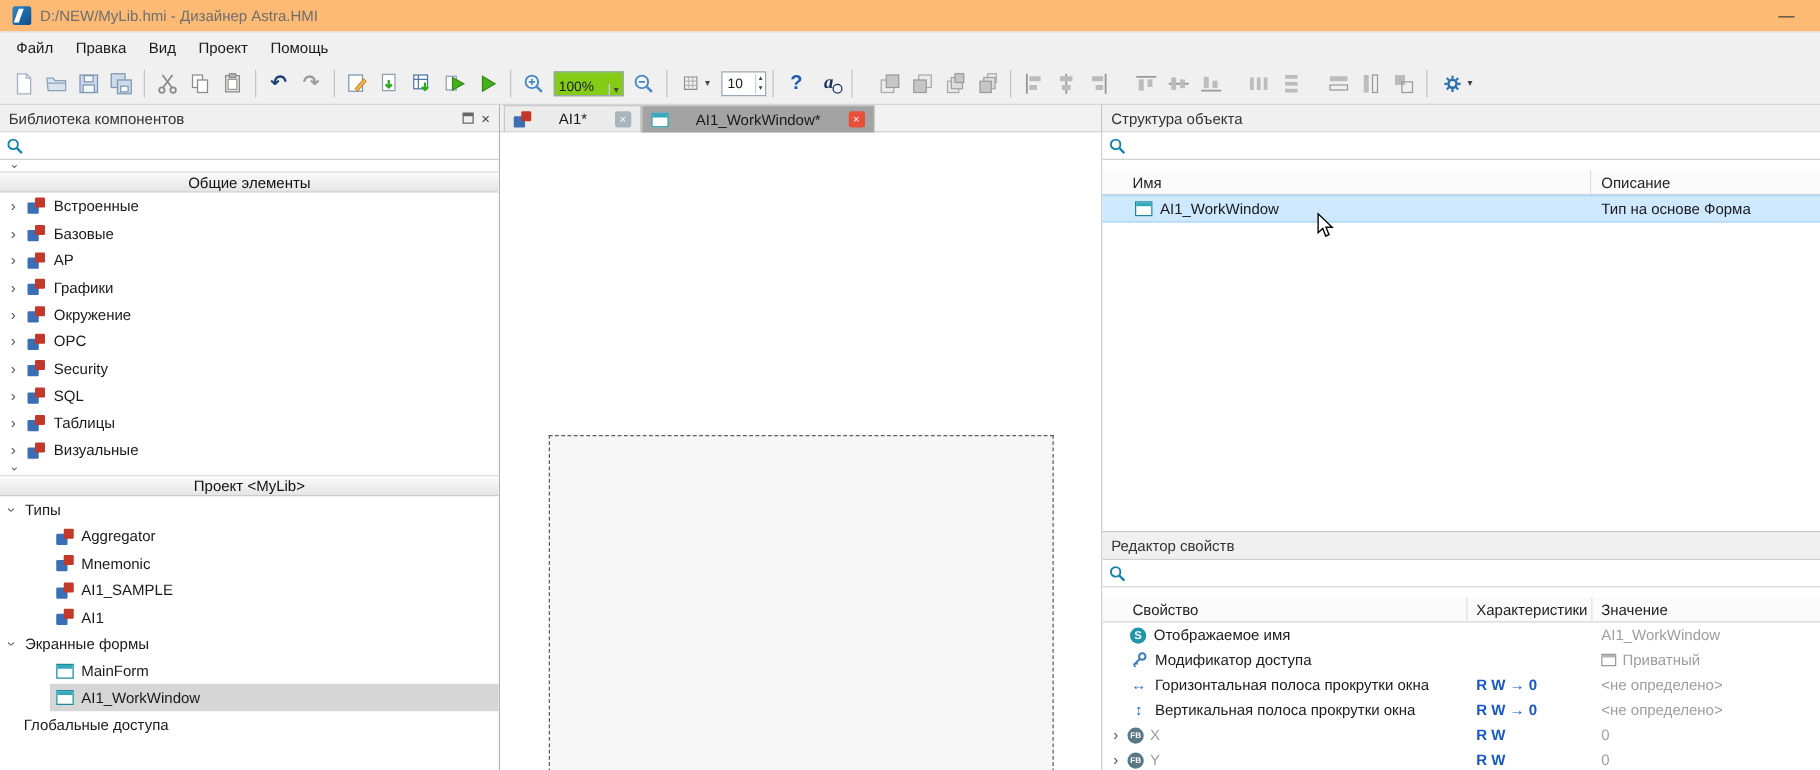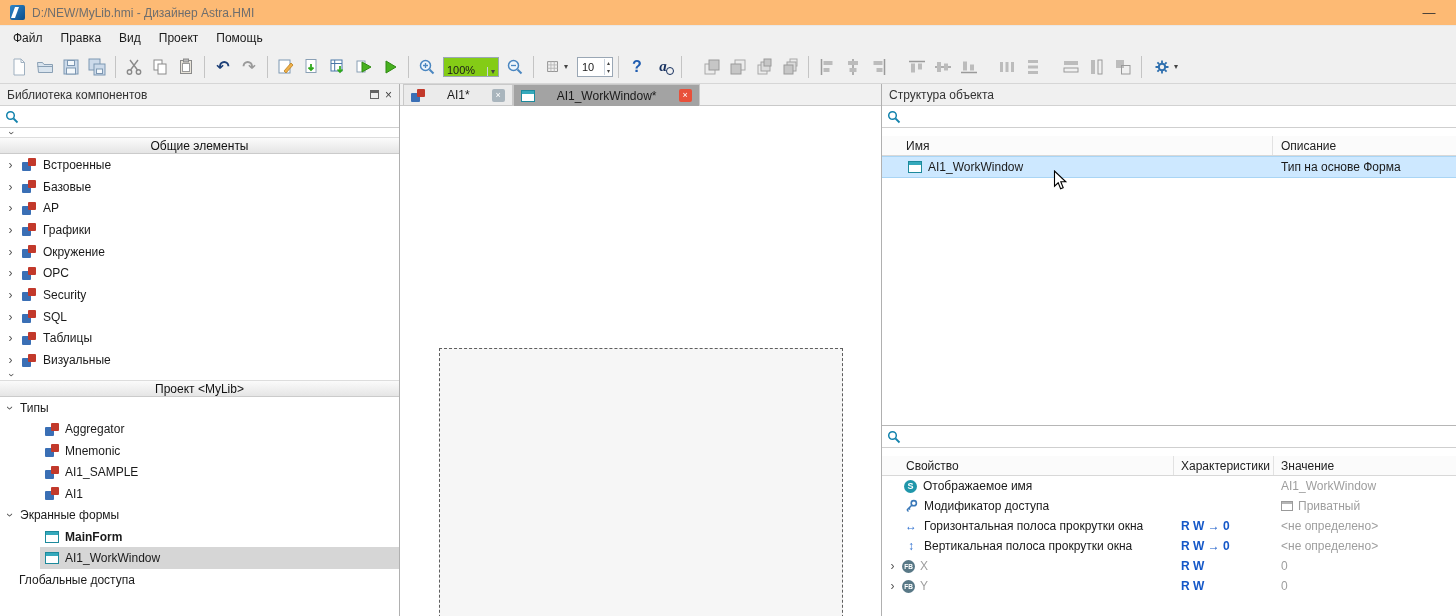--- a/index.html
+++ b/index.html
@@ -57,21 +57,21 @@
 .strip{height:9px;flex:none;display:flex;align-items:center;padding-left:6px;color:#555}
 .strip .chev{font-size:10px;line-height:1}
 .sechdr{height:17px;flex:none;background:linear-gradient(#fbfbfb,#e5e5e5);border-top:1px solid #ddd;border-bottom:1px solid #cbcbcb;text-align:center;line-height:16px;color:#111}
 .trow{height:21.7px;flex:none;display:flex;align-items:center;gap:7px;padding-left:6px}
 .trow2{height:21.5px;flex:none;display:flex;align-items:center;gap:6px;padding-left:5px}
 .child{padding-left:45px}
 .glob{padding-left:19px}
 .chev{width:9px;color:#555;font-size:12px;line-height:1;text-align:center}
 .dn{display:inline-block;transform:rotate(90deg)}
 .sel{margin-left:40px;background:#d6d6d6;padding-left:5px}
-.bold{font-weight:bold}
+.bold{font-weight:normal}
 
 
 .cicon{width:14px;height:13px;position:relative;flex:none}
 .cicon::before{content:"";position:absolute;left:0;bottom:0;width:9px;height:9px;background:#3a6fb5;border-radius:1px}
 .cicon::after{content:"";position:absolute;right:0;top:0;width:8px;height:8px;background:#c2392b;border-radius:1px}
 .ficon{width:14px;height:12px;border:1px solid #1d8a9c;background:#fff;position:relative;flex:none}
 .ficon::before{content:"";position:absolute;left:0;top:0;right:0;height:3px;background:#35a9bc}
 .gicon{width:12px;height:10px;border:1px solid #9a9a9a;background:#fff;position:relative;flex:none;display:inline-block}
 .gicon::before{content:"";position:absolute;left:0;top:0;right:0;height:2px;background:#b5b5b5}
 
@@ -531,20 +531,23 @@
         <div class="strow">
           <span class="c1">
               <span class="ficon"></span>
               <span>AI1_WorkWindow</span>
             </span>
           <span class="c2">Тип на основе Форма</span>
         </div>
       </div>
 
       <div class="ppane">
+        <div class="phdr">
+          <span>Редактор свойств</span>
+        </div>
         <div class="search">
           <svg width="14" height="14" viewBox="0 0 14 14">
               <circle cx="5.5" cy="5.5" r="3.8" fill="none" stroke="#1383ad" stroke-width="1.5"></circle>
               <path d="M8.5 8.5 12.5 12.5" stroke="#1383ad" stroke-width="1.8"></path>
             </svg>
           <input class="sinput" style="">
         </div>
         <div class="wgap"></div>
         <div class="pgh">
           <span class="h1">Свойство</span>

